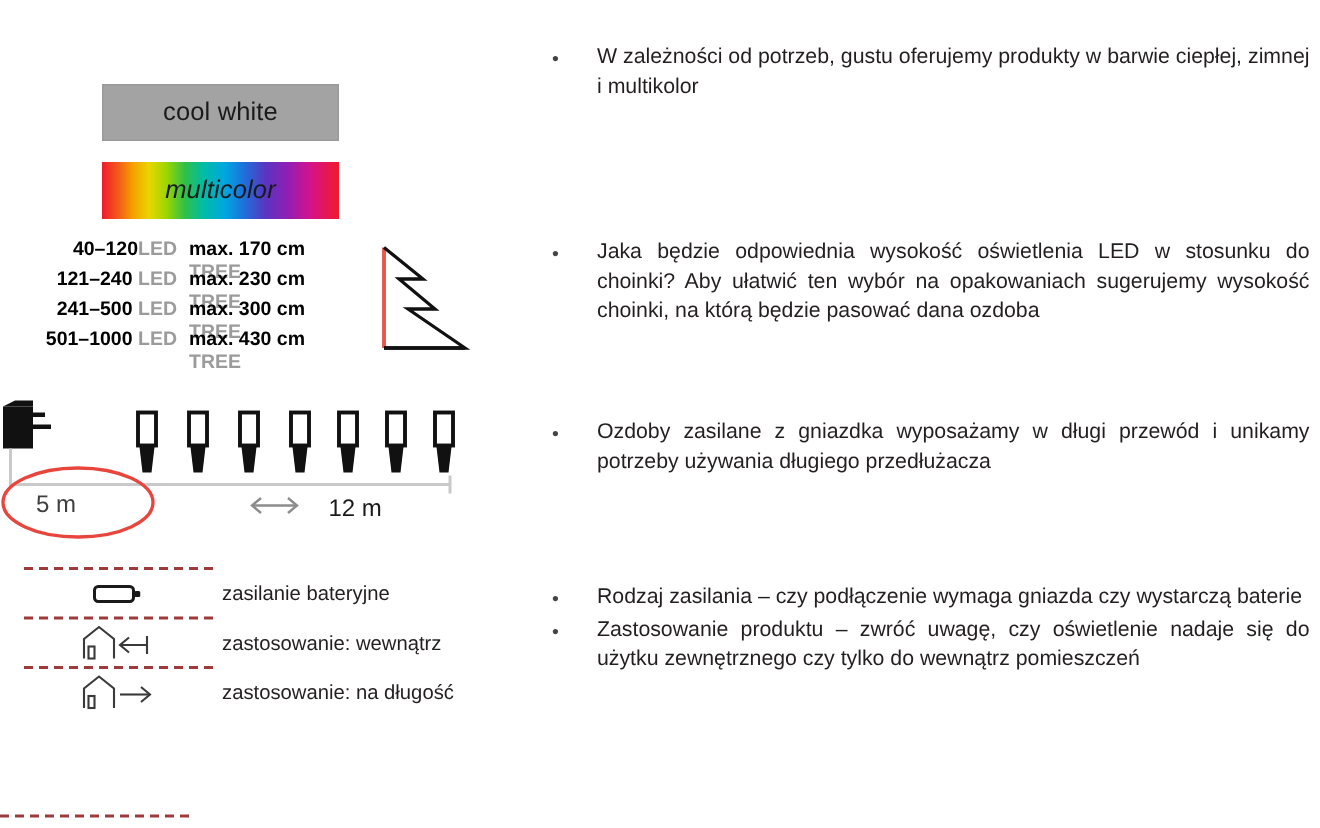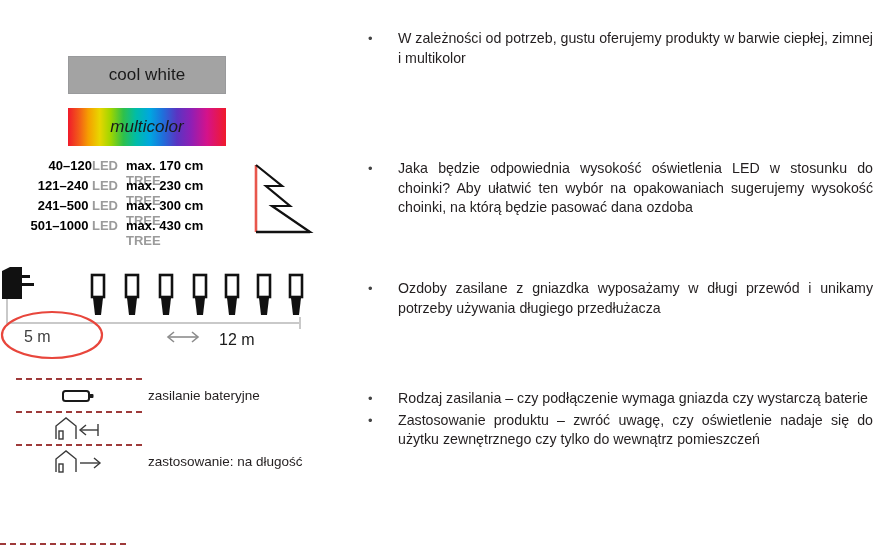--- a/index.html
+++ b/index.html
@@ -197,20 +197,21 @@
         <div class="legend-sep"></div>
         <div class="legend-ico">
           <svg width="54" height="28" viewBox="0 0 54 28" stroke="#3a3a3a" stroke-width="1.4" fill="none">
             <polyline points="4,24 4,11 14,3 24,11 24,24"></polyline>
             <rect x="7" y="16" width="4" height="8"></rect>
             <line x1="28" y1="15" x2="46" y2="15"></line>
             <polyline points="34,10 28,15 34,20"></polyline>
             <line x1="46" y1="9" x2="46" y2="21"></line>
           </svg>
         </div>
+        <div class="legend-lbl">zastosowanie: wewnątrz</div>
       </div>
 
       <div class="legend-row">
         <div class="legend-sep"></div>
         <div class="legend-ico">
           <svg width="54" height="28" viewBox="0 0 54 28" stroke="#3a3a3a" stroke-width="1.4" fill="none">
             <polyline points="4,24 4,11 14,3 24,11 24,24"></polyline>
             <rect x="7" y="16" width="4" height="8"></rect>
             <line x1="28" y1="15" x2="48" y2="15"></line>
             <polyline points="42,10 48,15 42,20"></polyline>

